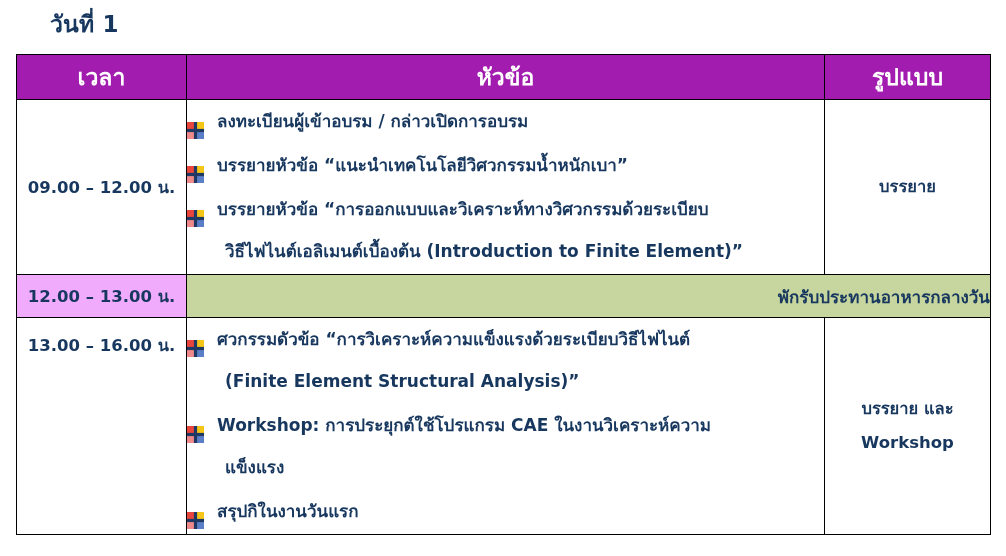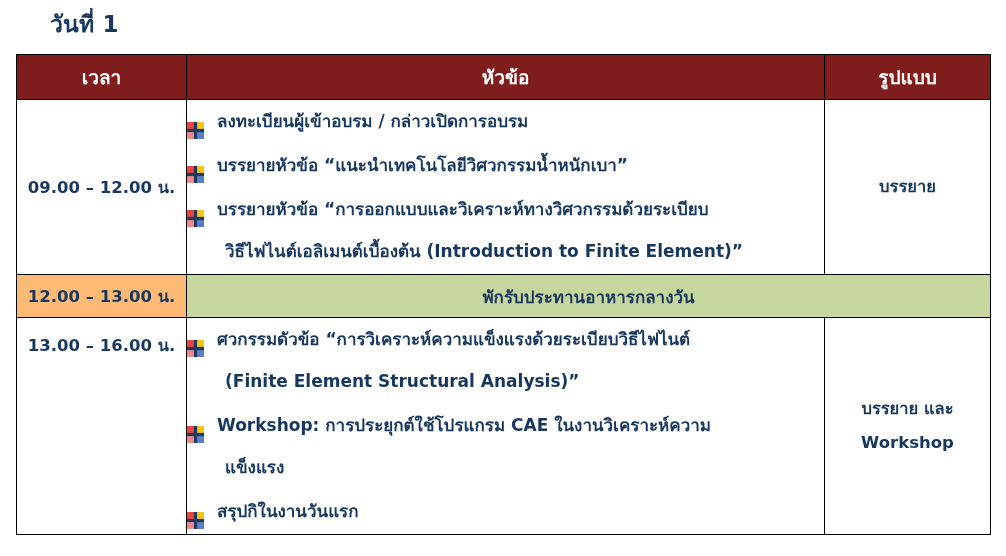--- a/index.html
+++ b/index.html
@@ -49,23 +49,23 @@
     padding: 0;
   }
 
   
   .col-time   { width: 170px; }
   .col-topic  { width: 638px; }
   .col-format { width: 166px; }
 
   
   thead th {
-    background: #7f1d1d;
+    background: #a21caf;
     color: #ffffff;
-    font-size: 19px;
+    font-size: 23px;
     font-weight: bold;
     text-align: center;
     height: 44px;
     line-height: 44px;
     border: 1px solid #000000;
   }
 
   
   .cell-time {
     text-align: center;
@@ -84,24 +84,24 @@
   .cell-topic {
     padding: 6px 10px 8px 26px;
   }
 
   
   .row-lunch td {
     background: #c6d69e;
     height: 42px;
   }
   .row-lunch .cell-time {
-    background: #fdba74;
+    background: #f0abfc;
   }
   .cell-lunch {
-    text-align: center;
+    text-align: right;
     color: #17375e;
     font-size: 17px;
     font-weight: bold;
   }
 
   
   .bullets {
     list-style: none;
     margin: 0;
     padding: 0;

